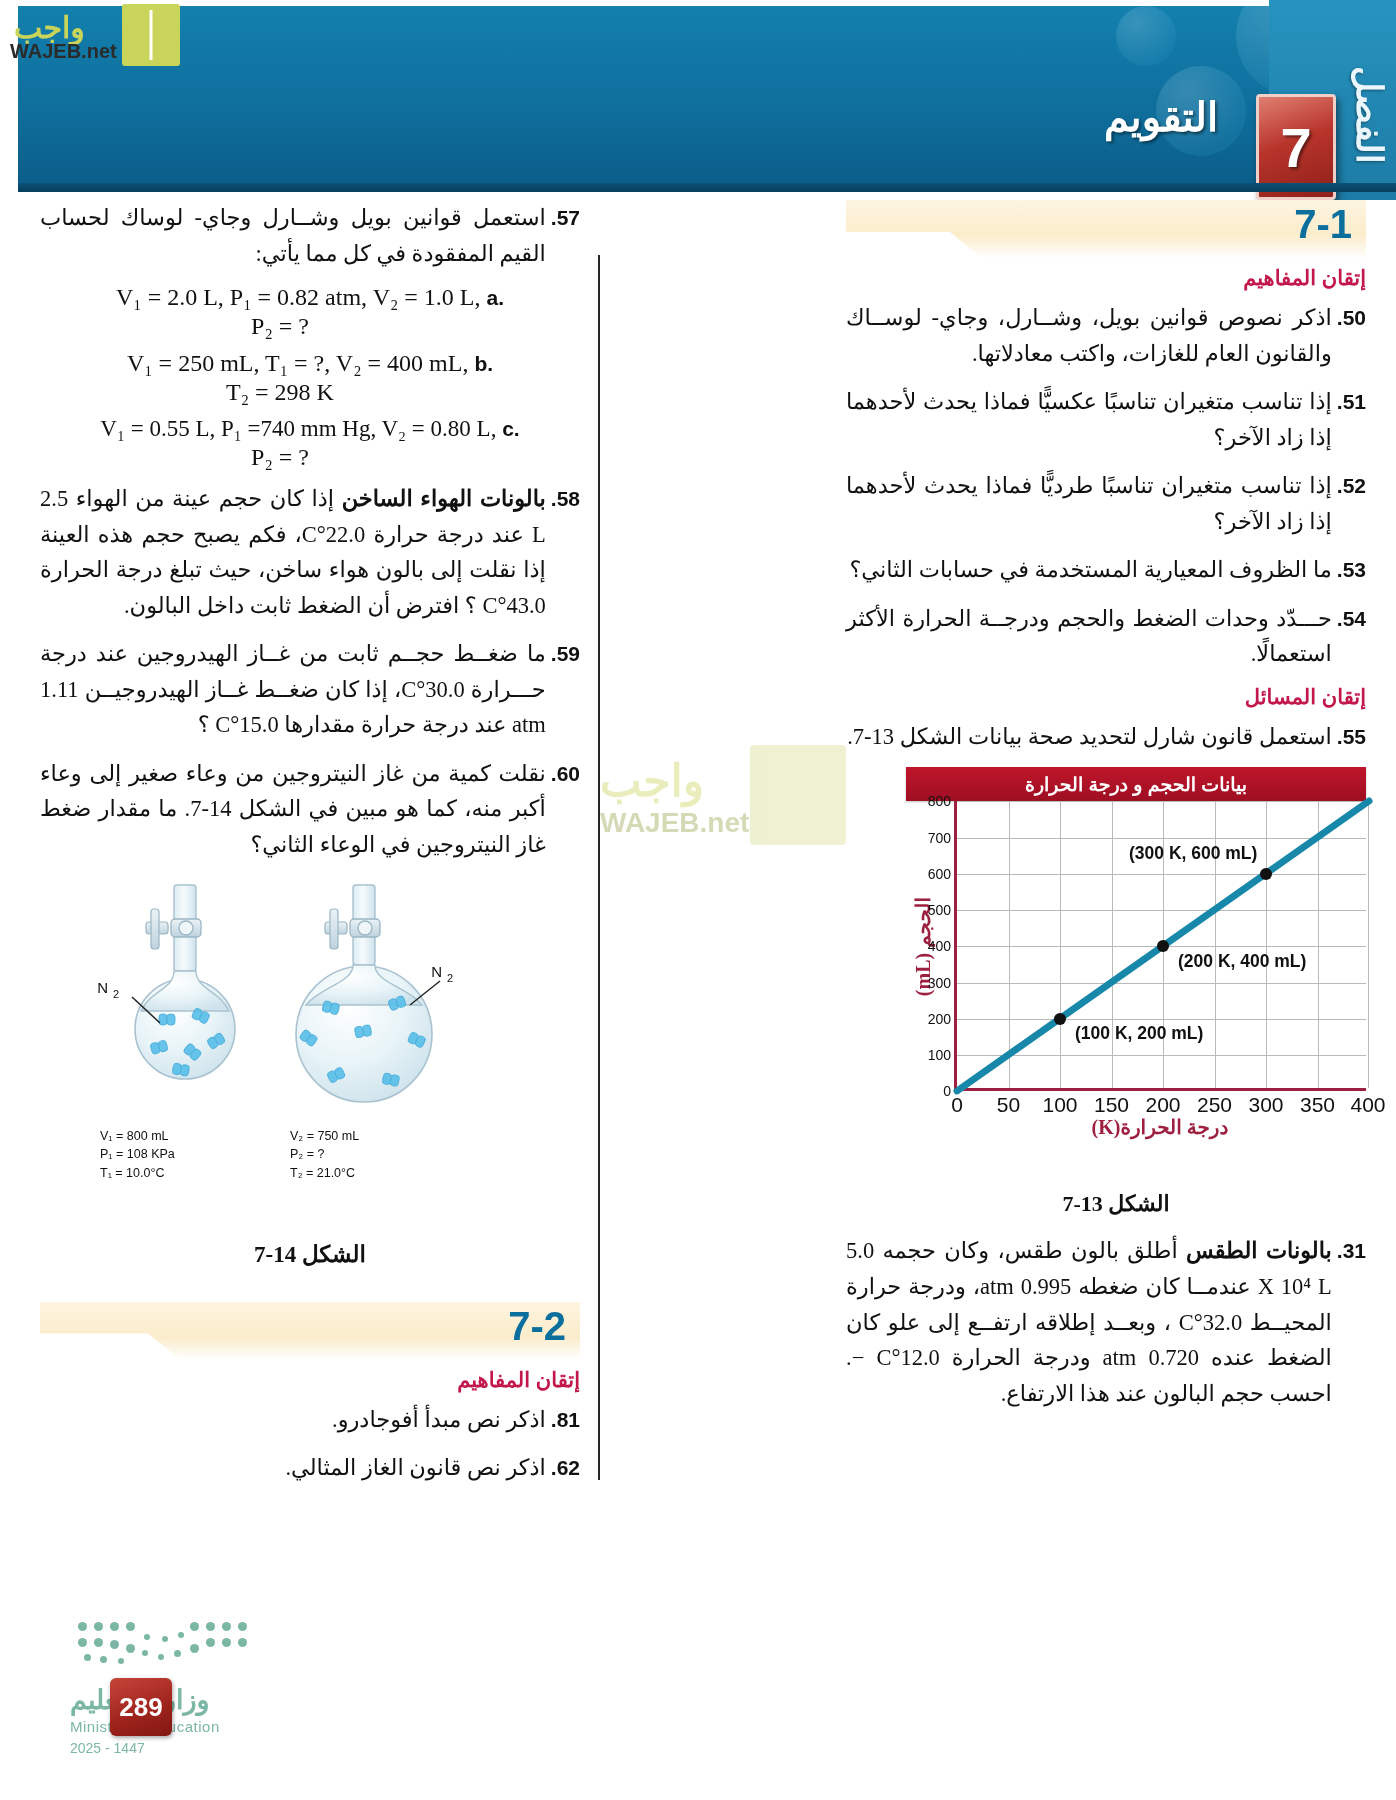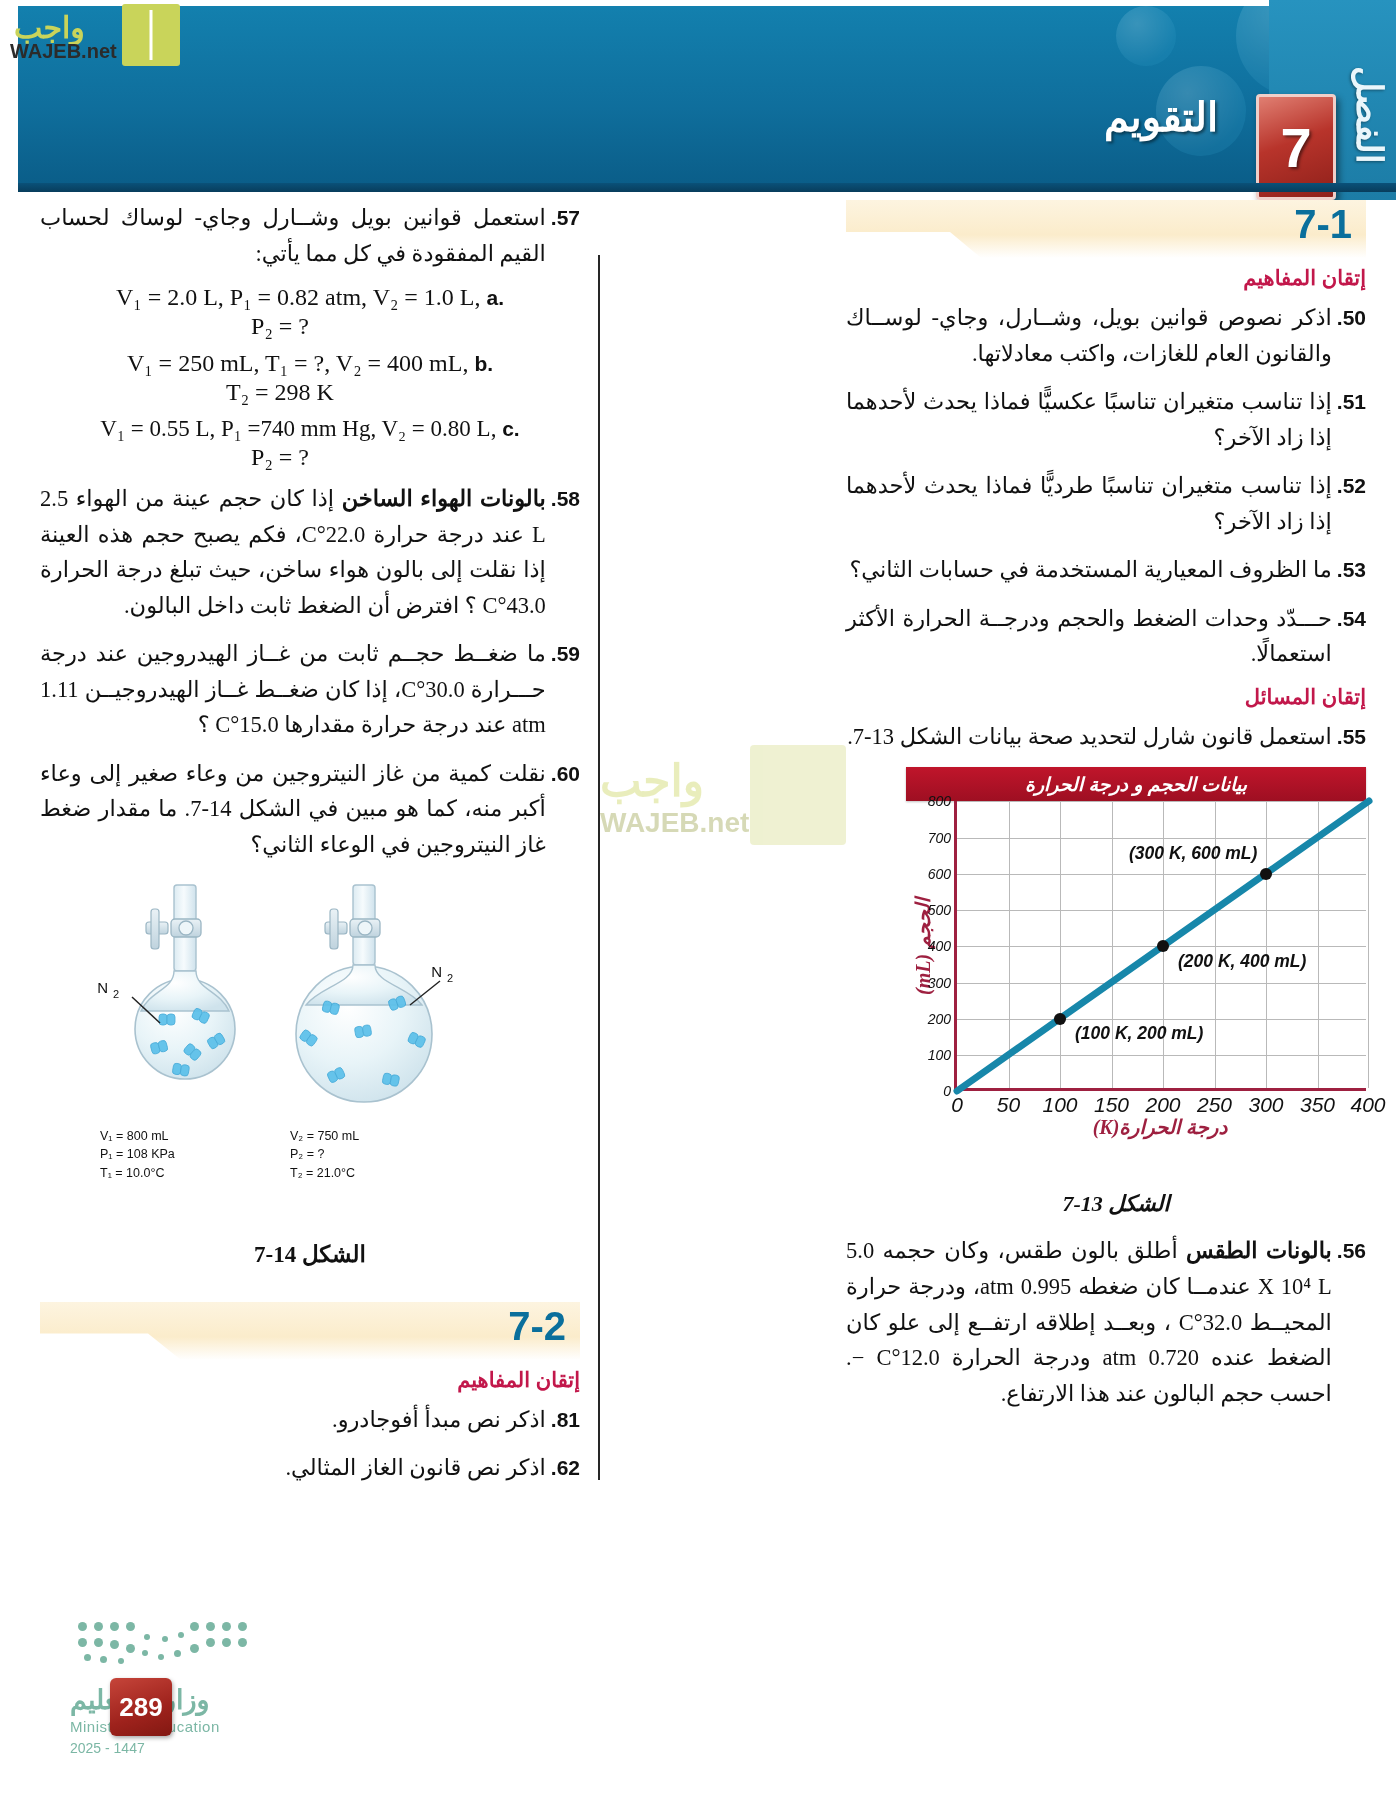--- a/index.html
+++ b/index.html
@@ -143,21 +143,21 @@
     font-family:"Liberation Serif", serif; margin:9px 0 2px 0;
     white-space:nowrap;
   }
   .mathline .lbl{ font-weight:bold; font-family:"Liberation Sans",sans-serif; font-size:21px; }
   .mathline2{
     direction:ltr; text-align:center; font-size:24px; color:#111;
     margin:0 0 10px 0; padding-right:60px;
   }
 
   
-  .figure-wrap{ position:relative; width:500px; margin:10px 0 0 0;font-style:italic; }
+  .figure-wrap{ position:relative; width:500px; margin:10px 0 0 0; }
   .chart-card{
     position:relative; width:500px; height:372px; background:#fff;
     border:0;
   }
   .chart-title-bar{
     position:absolute; left:40px; top:0; width:460px; height:34px;
     background: linear-gradient(180deg,#c0152b 0%,#9e0f22 100%);
     display:flex; align-items:center; justify-content:center;
     box-shadow: 0 1px 2px rgba(0,0,0,.25);
   }
@@ -373,21 +373,21 @@
         <div class="pt-label" style="left:172px; top:42px;">(300 K, 600 mL)</div>
       </div>
 
       <div class="xaxis-title">درجة الحرارة(K)</div>
     </div>
 
     <div class="fig-caption">الشكل 13-7</div>
   </div>
 
   <div class="qitem" style="margin-top:16px;">
-    <span class="qnum">56.</span>
+    <span class="qnum">31.</span>
     <span class="qtext"><span class="bold">بالونات الطقس</span><span> أطلق بالون طقس، وكان حجمه 5.0 X 10⁴ L عندمــا كان ضغطه 0.995 atm، ودرجة حرارة المحيــط 32.0°C ، وبعــد إطلاقه ارتفــع إلى علو كان الضغط عنده 0.720 atm ودرجة الحرارة 12.0°C −. احسب حجم البالون عند هذا الارتفاع.</span></span>
   </div>
 </div>
 
 <div class="col col-left">
 
   <div class="qitem">
     <span class="qnum">57.</span>
     <span class="qtext">استعمل قوانين بويل وشــارل وجاي- لوساك لحساب القيم المفقودة في كل مما يأتي:</span>
   </div>

